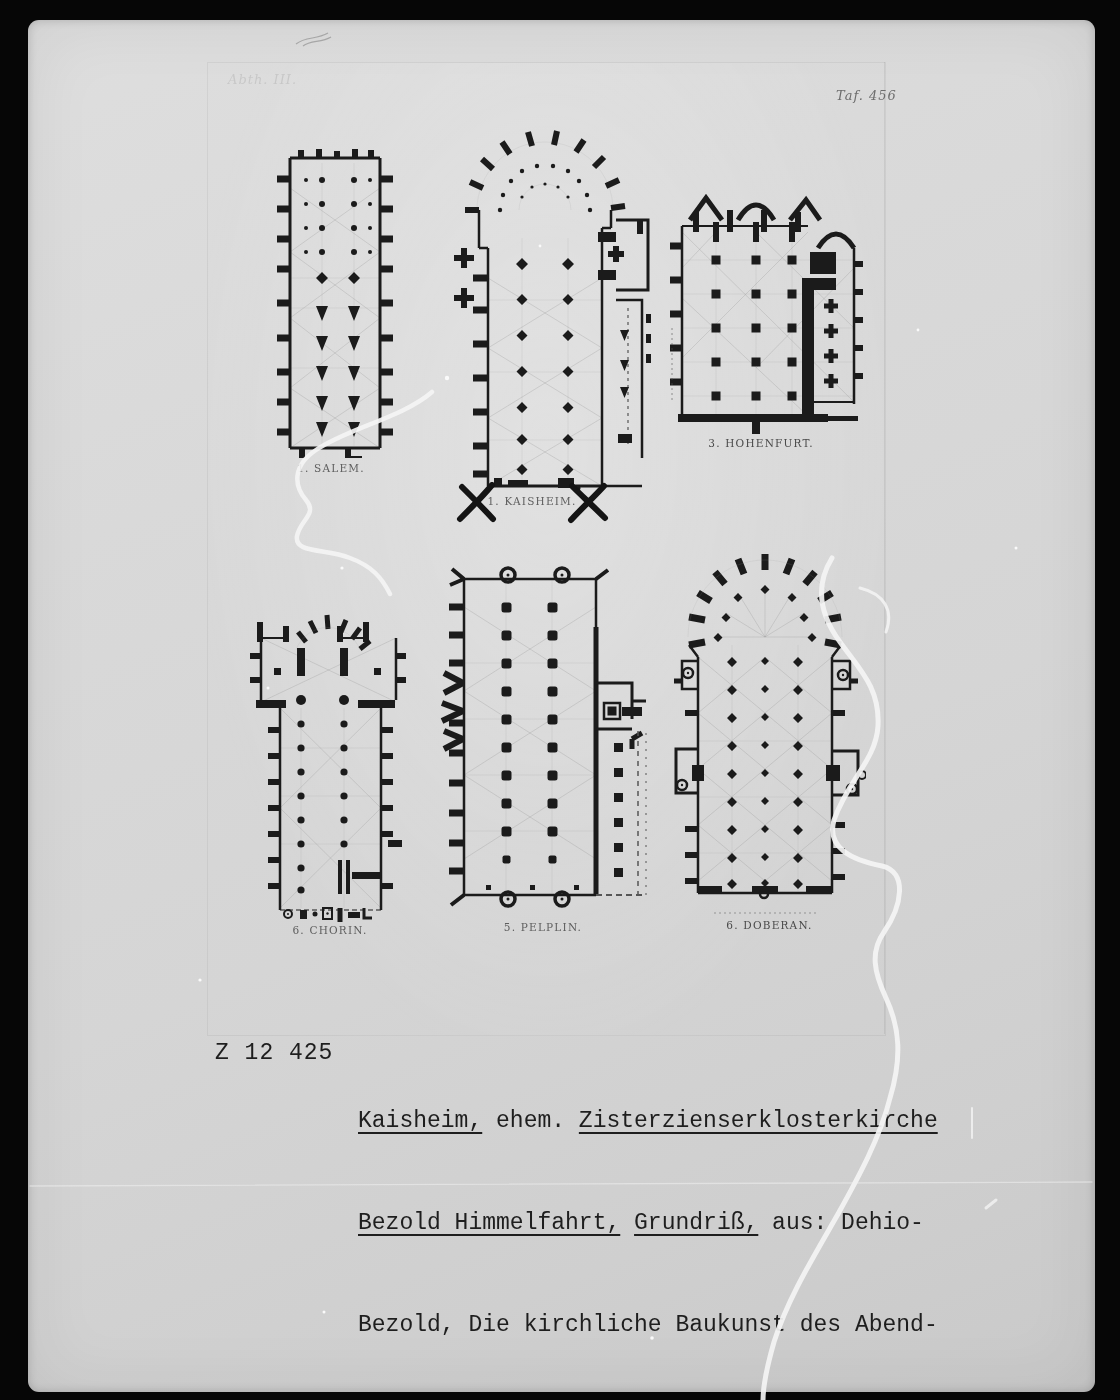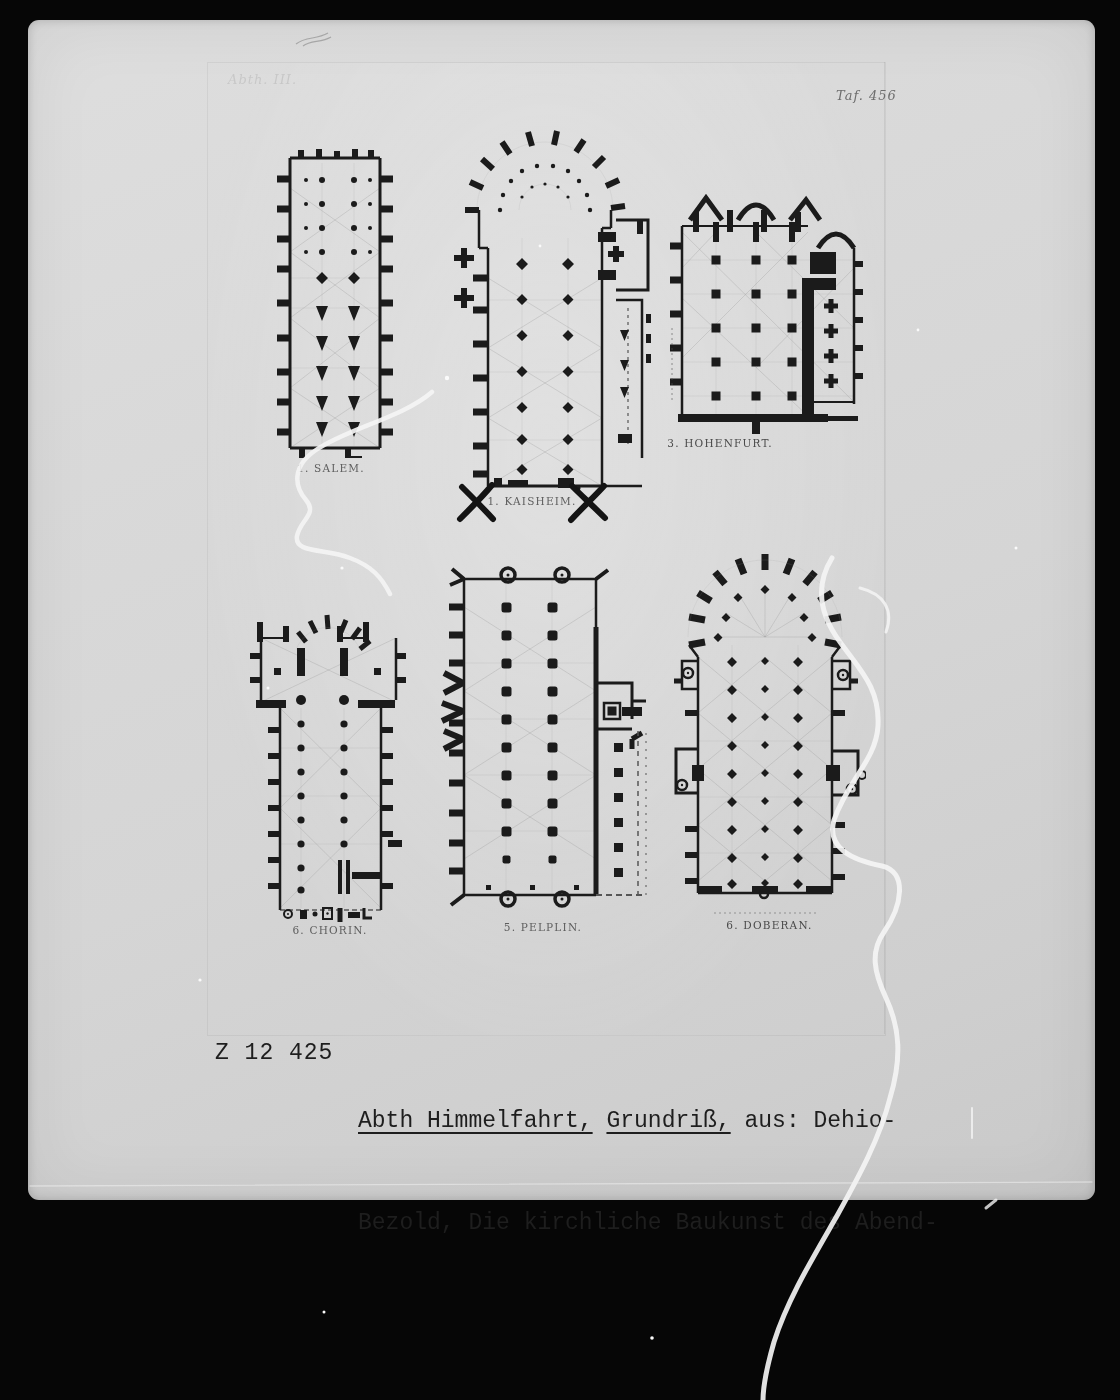--- a/index.html
+++ b/index.html
@@ -3,21 +3,21 @@
 <meta charset="utf-8">
 <style>
   html,body{margin:0;padding:0;}
   body{
     width:1120px;height:1400px;position:relative;overflow:hidden;
     background:#060606;
     font-family:"DejaVu Serif", serif;
   }
   
   .photo{
-    position:absolute;left:28px;top:20px;width:1067px;height:1180px;
+    position:absolute;left:28px;top:20px;width:1067px;height:1372px;
     border-radius:11px;
     background:linear-gradient(158deg,#dedede 0%,#d9d9d9 30%,#d5d5d5 58%,#cfcfcf 82%,#c9c9c9 100%);
     box-shadow:inset 0 0 70px rgba(0,0,0,0.07), inset 0 0 10px rgba(0,0,0,0.18);
   }
   .plate{
     position:absolute;left:179px;top:42px;width:677px;height:972px;
     border:1px solid rgba(0,0,0,0.05);
     background:radial-gradient(ellipse at 50% 40%, rgba(255,255,255,0.22) 0%, rgba(255,255,255,0.0) 75%);
   }
   .plate-edge-right{
@@ -375,40 +375,41 @@
   <rect class="wf" x="32" y="333" width="24" height="8"></rect>
       <rect class="wf" x="140" y="333" width="26" height="8"></rect>
       <rect class="wf" x="86" y="333" width="26" height="8"></rect>
   <circle cx="98" cy="341" r="4" class="w" stroke-width="2.5"></circle>
   <path class="dash" stroke-width="1" stroke-dasharray="2 3" opacity="0.5" d="M48 360 H150"></path>
 </svg>
 </div>
 
 <span class="plan-label" style="left:331px;top:462px;">1. SALEM.</span>
 <span class="plan-label" style="left:532px;top:495px;">1. KAISHEIM.</span>
-<span class="plan-label dark" style="left:720px;top:437px;">3. HOHENFURT.</span>
+<span class="plan-label dark" style="left:761px;top:437px;">3. HOHENFURT.</span>
 <span class="plan-label" style="left:330px;top:924px;">6. CHORIN.</span>
 <span class="plan-label" style="left:543px;top:921px;">5. PELPLIN.</span>
 <span class="plan-label dark" style="left:761px;top:919px;padding-left:17px;">6. DOBERAN.</span>
 
 <div class="xmark" style="left:455px;top:482px;">
   <svg width="44" height="42" viewBox="0 0 44 42">
     <path d="M7 5 C16 14 28 26 38 37 M37 3 C28 14 15 27 5 37" stroke="#141414" stroke-width="6" fill="none" stroke-linecap="round"></path>
   </svg>
 </div>
 <div class="xmark" style="left:566px;top:482px;">
   <svg width="44" height="42" viewBox="0 0 44 42">
     <path d="M6 4 C16 14 28 25 39 36 M38 4 C28 15 16 26 5 38" stroke="#141414" stroke-width="6" fill="none" stroke-linecap="round"></path>
   </svg>
 </div>
 
 <div class="caption">
   <span class="catalog">Z 12 425</span>
   <div class="cap-lines">
-    <div><span class="u">Abth Himmelfahrt,</span><span> </span><span class="u">Grundriß,</span><span> aus: Dehio-</span></div>
+    <div><span class="u">Kaisheim,</span><span> ehem. </span><span class="u">Zisterzienserklosterkirche</span></div>
+    <div><span class="u">Bezold Himmelfahrt,</span><span> </span><span class="u">Grundriß,</span><span> aus: Dehio-</span></div>
     <div>Bezold, Die kirchliche Baukunst des Abend-</div>
     
   </div>
 </div>
 
 <svg class="scratches" width="1120" height="1400" viewBox="0 0 1120 1400">
   <g stroke="#f4f4f4" fill="none" stroke-linecap="round" stroke-linejoin="round">
     <path stroke-width="4.5" opacity="0.92" d="M432 392 C402 418 348 428 316 450 C292 466 294 486 306 500 C318 514 300 520 297 536 C294 554 326 548 350 558 C372 566 382 578 390 594"></path>
     <path stroke-width="5" opacity="0.92" d="M832 558 C816 584 818 612 840 642 C860 670 880 688 878 726 C876 760 848 780 834 820 C826 848 852 860 882 866 C908 872 902 906 884 932 C870 952 874 972 886 998 C900 1028 902 1058 890 1098 C880 1138 858 1178 838 1214 C814 1256 788 1298 774 1342 C766 1370 763 1388 763 1400"></path>
     <path stroke-width="3" opacity="0.85" d="M860 588 C884 594 894 610 886 632"></path>

